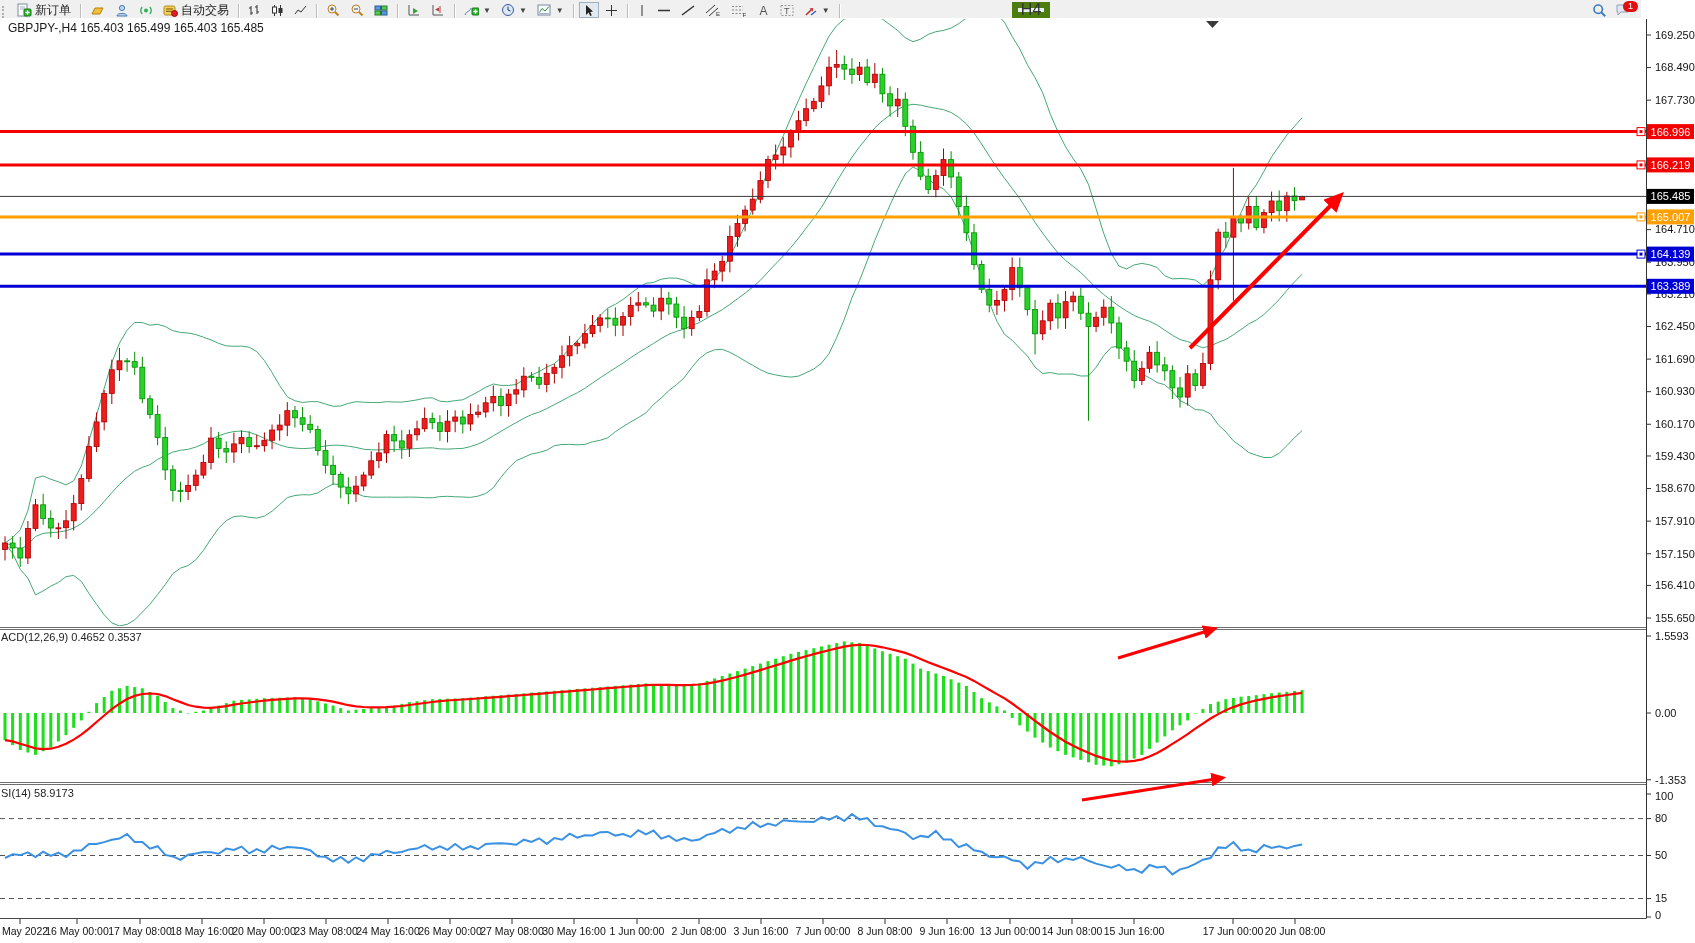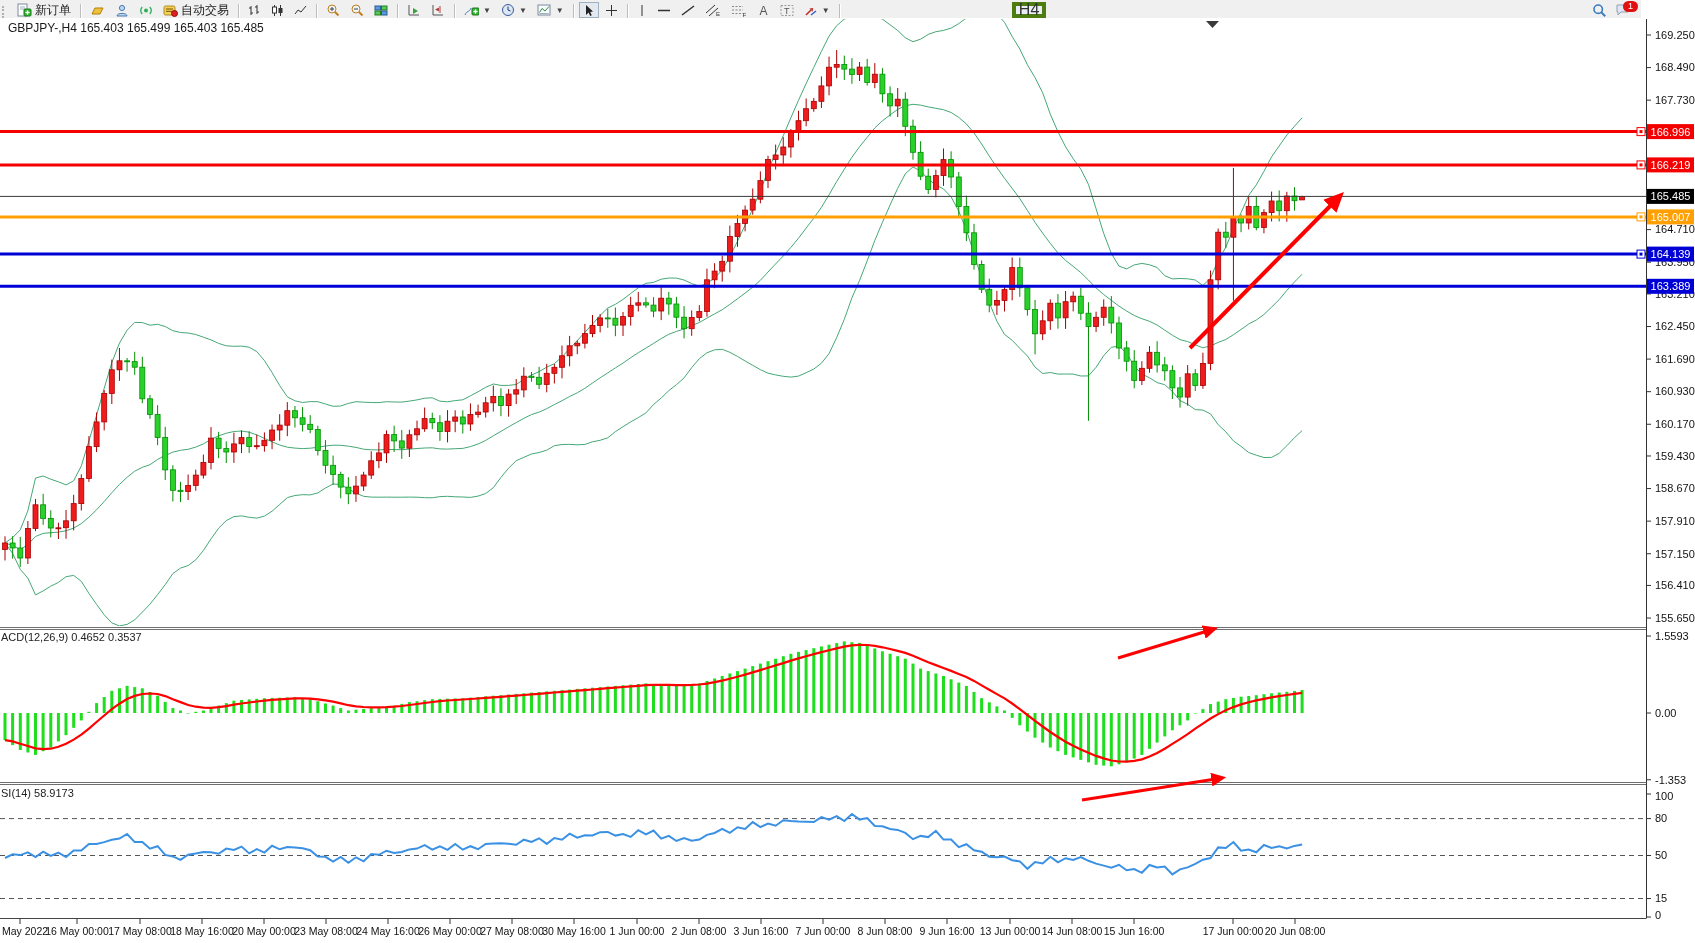--- a/index.html
+++ b/index.html
@@ -8,21 +8,21 @@
   #toolbar{position:absolute;left:0;top:0;width:1641px;height:18px;background:#f0f0f0;
     border-bottom:1px solid #98a0a8;display:flex;align-items:flex-end;gap:2px;font-size:12px;color:#222;}
   .grip{width:5px;height:12px;margin:0 2px;border-left:2px dotted #b0b0b0;}
   .vsep{width:1px;height:14px;background:#bcbcbc;margin:0 3px;box-shadow:1px 0 0 #fff;}
   .tbtn{display:flex;align-items:center;gap:3px;height:16px;padding:0 3px;border:1px solid transparent;
     background:transparent;font-size:12px;color:#222;cursor:default;font-family:"Liberation Sans",sans-serif;}
   .tbtn.pressed{background:#e3e9ef;border:1px solid #9fb0c0;}
   .tbtn svg{display:block;}
   .caret{font-size:8px;color:#444;margin-left:1px;}
   .tf{min-width:24px;text-align:center;justify-content:center;color:#333;font-size:16px;}
-  .tf.active{background:#e8eef3;border:4px solid #4d7c0f;margin-top:16px;}
+  .tf.active{background:#e8eef3;border:6px solid #4d7c0f;margin-top:16px;}
   #right-tools{margin-left:auto;display:flex;align-items:center;margin-right:6px;}
   #ideas-btn{position:relative;}
   #ideas-badge{position:absolute;top:-2px;right:-4px;background:#e01010;color:#fff;border-radius:7px;
     min-width:11px;height:11px;font-size:9px;line-height:11px;text-align:center;padding:0 2px;}
   
   #chart-wrap{position:absolute;left:0;top:18px;width:1695px;height:925px;}
   svg text{font-family:"Liberation Sans",sans-serif;}
 </style>
 </head>
 <body>

